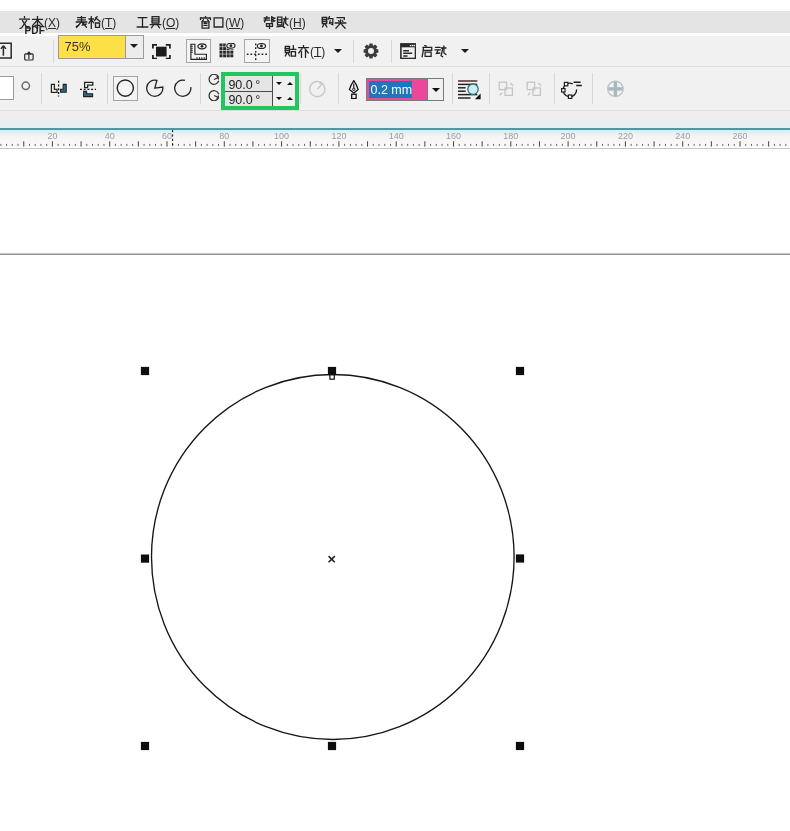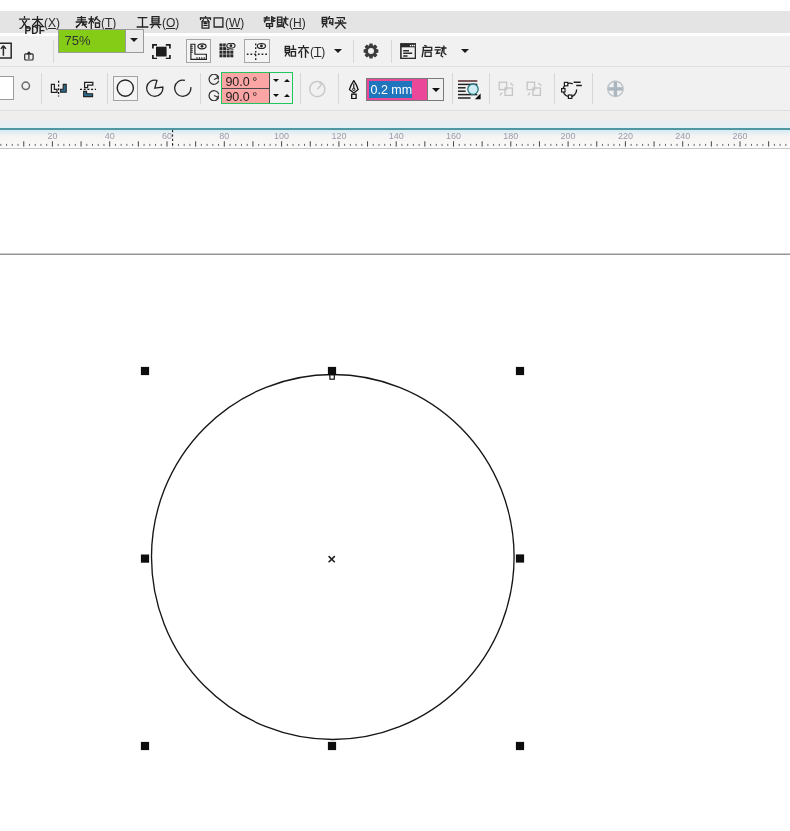--- a/index.html
+++ b/index.html
@@ -112,21 +112,21 @@
 <svg class="abs" style="left:0;top:42px" width="13" height="18" viewBox="0 0 13 18">
 <path d="M-2,1.2 H11.2 V16 H-2" fill="none" stroke="#2a2a2a" stroke-width="1.5"></path>
 <path d="M3.4,13.8 V4.8 M3.4,3.6 L0.9,6.9 M3.4,3.6 L5.9,6.9" stroke="#2a2a2a" stroke-width="1.5" fill="none"></path>
 </svg>
 <div class="abs" style="left:24.5px;top:25px;font-size:10px;font-weight:bold;color:#222;letter-spacing:0.2px">PDF</div>
 <svg class="abs" style="left:24px;top:50.5px" width="11" height="10" viewBox="0 0 11 10">
 <rect x="0.7" y="2.8" width="8.4" height="6.2" rx="1" fill="none" stroke="#2a2a2a" stroke-width="1.2"></rect>
 <path d="M4.9,8 V1.8 M4.9,0.9 L2.9,3.5 M4.9,0.9 L6.9,3.5" stroke="#2a2a2a" stroke-width="1.2" fill="none"></path>
 </svg>
 <div class="sep2" style="left:52.5px"></div>
-<div class="abs" style="left:57.5px;top:29px;width:84.5px;height:21.5px;border:1px solid #9b9b9b;background:#84cc16">
+<div class="abs" style="left:57.5px;top:35px;width:84.5px;height:21.5px;border:1px solid #9b9b9b;background:#fde047">
 <div class="abs" style="left:6px;top:3px;font-size:13px;color:#333">75%</div>
 <div class="abs" style="right:0;top:0;width:17.5px;height:21.5px;background:#ececec;border-left:1px solid #9b9b9b">
 <div class="tri-d" style="position:absolute;left:4px;top:8px"></div>
     </div>
   </div>
 <svg class="abs" style="left:152px;top:43.5px" width="19" height="15.5" viewBox="0 0 19 15.5">
 <rect x="4" y="2.7" width="10.6" height="9.8" fill="#1c1c1c"></rect>
 <path d="M0.9,4.5 V0.9 H5 M13.8,0.9 H17.9 V4.5 M17.9,11 V14.6 H13.8 M5,14.6 H0.9 V11" fill="none" stroke="#1c1c1c" stroke-width="1.7"></path>
 </svg>
 <div class="abs" style="left:186px;top:39.3px;width:23.3px;height:22px;border:1px solid #a6a6a6;background:#f5f4f4">
@@ -238,21 +238,21 @@
 </svg>
 <div class="sep3" style="left:200px"></div>
 <svg class="abs" style="left:207.5px;top:73.8px" width="12" height="11" viewBox="0 0 12 11">
 <path d="M10.6,3.2 A5,5 0 1 0 10.8,6.8" fill="none" stroke="#333" stroke-width="1.25"></path>
 <path d="M6,5.5 L10.6,3.4 M10.6,3.4 L8.4,2.6 M10.6,3.4 L10.2,5.6" fill="none" stroke="#333" stroke-width="1.1"></path>
 </svg>
 <svg class="abs" style="left:207.5px;top:89.8px" width="12" height="11" viewBox="0 0 12 11">
 <path d="M10.6,7.8 A5,5 0 1 1 10.8,4.2" fill="none" stroke="#333" stroke-width="1.25"></path>
 <path d="M6,5.5 L10.6,7.6 M10.6,7.6 L8.4,8.4 M10.6,7.6 L10.2,5.4" fill="none" stroke="#333" stroke-width="1.1"></path>
 </svg>
-<div class="abs" style="left:221.4px;top:72.2px;width:69.8px;height:30.2px;border:1px solid #22c55e;background:#fca5a5">
+<div class="abs" style="left:221.4px;top:72.2px;width:69.8px;height:30.2px;border:4px solid #22c55e;background:#e5e5e5">
 <div class="abs" style="left:0;top:14.6px;width:69.8px;height:1px;background:#4a4a4a"></div>
 <div class="abs" style="left:46.4px;top:0;width:1px;height:30.2px;background:#4a4a4a"></div>
 <div class="abs" style="left:47.4px;top:0;width:22.4px;height:30.2px;background:#f1f0f0"></div>
 <div class="abs" style="left:3px;top:1.5px;font-size:12.5px;color:#1c1c1c">90.0 °</div>
 <div class="abs" style="left:3px;top:16.5px;font-size:12.5px;color:#1c1c1c">90.0 °</div>
 <div class="abs" style="left:50.5px;top:5.6px;width:0;height:0;border-left:3.3px solid transparent;border-right:3.3px solid transparent;border-top:3.6px solid #111"></div>
 <div class="abs" style="left:61.8px;top:5.6px;width:0;height:0;border-left:3.3px solid transparent;border-right:3.3px solid transparent;border-bottom:3.6px solid #111"></div>
 <div class="abs" style="left:50.5px;top:21.2px;width:0;height:0;border-left:3.3px solid transparent;border-right:3.3px solid transparent;border-top:3.6px solid #111"></div>
 <div class="abs" style="left:61.8px;top:21.2px;width:0;height:0;border-left:3.3px solid transparent;border-right:3.3px solid transparent;border-bottom:3.6px solid #111"></div>
 </div>

